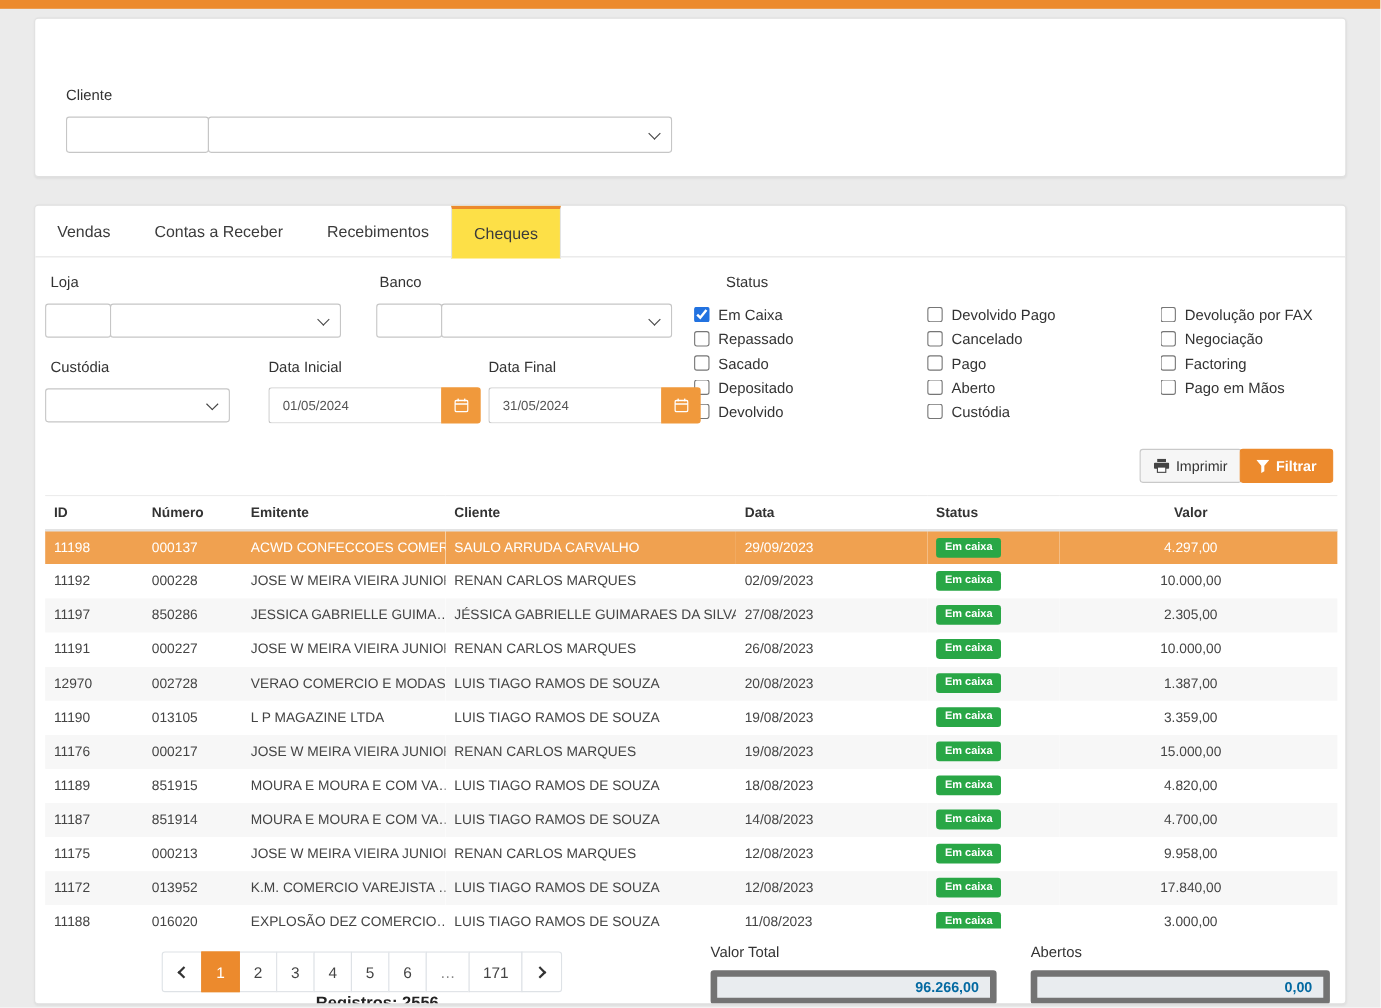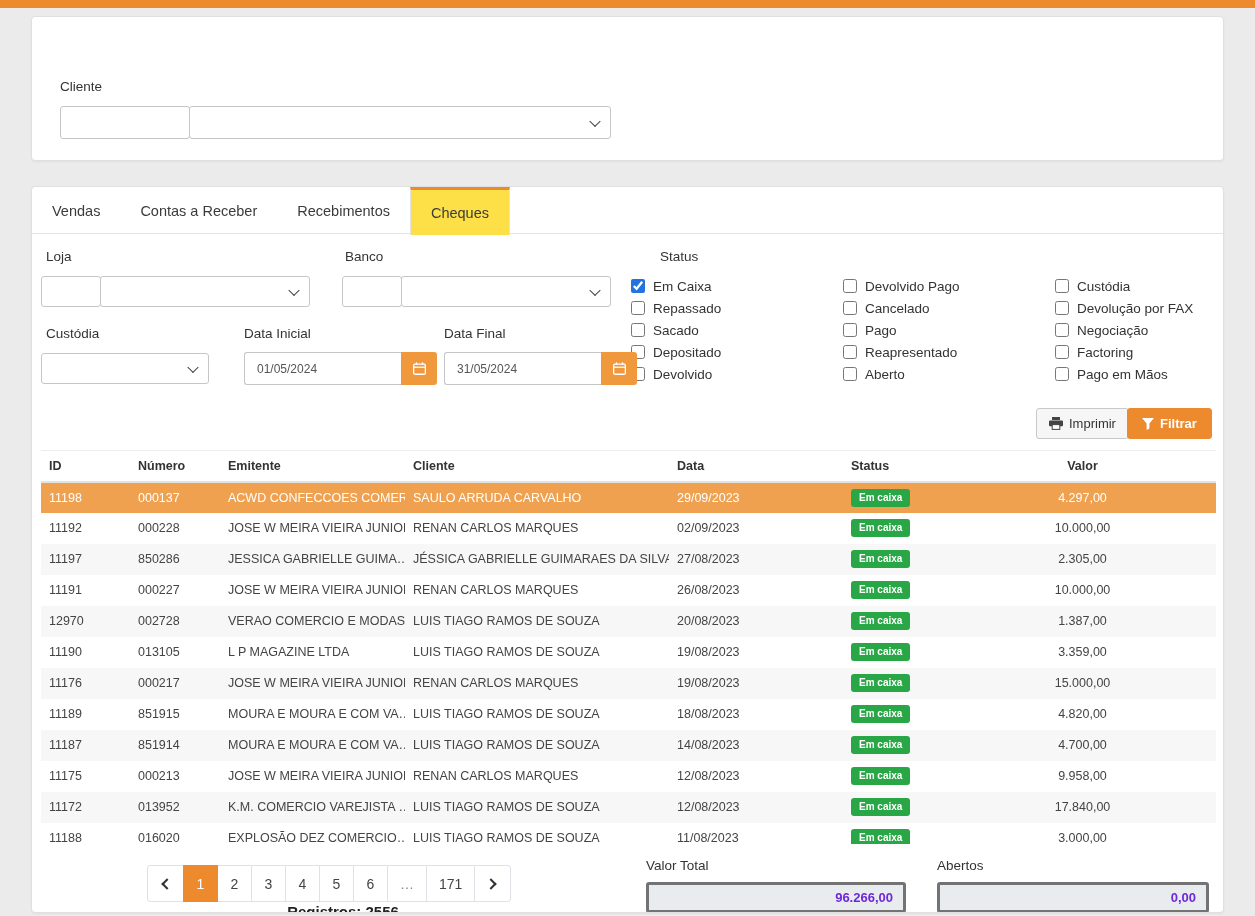--- a/index.html
+++ b/index.html
@@ -49,21 +49,21 @@
   .page-btn{min-width:35px;height:37px;border:1px solid #dee2e6;background:#fff;color:#444;font-size:14px;display:flex;align-items:center;justify-content:center;padding:0 12px;margin-left:-1px;cursor:pointer}
   .page-btn:first-child{border-radius:3px 0 0 3px;margin-left:0}
   .page-btn:last-child{border-radius:0 3px 3px 0}
   .page-btn.active{background:#EC8A2D;border-color:#EC8A2D;color:#fff;position:relative;z-index:1}
   .page-btn.dots{color:#888}
   .chev{width:8px;height:8px;border:solid #333;border-width:0 2px 2px 0;display:inline-block}
   .chev-left{transform:rotate(135deg);margin-left:3px}
   .chev-right{transform:rotate(-45deg);margin-right:3px}
 
   .registros{position:absolute;left:115px;top:716px;width:392px;text-align:center;font-size:15px;font-weight:700;color:#222}
-  .total-field{position:absolute;height:31px;background:#e9ecef;border:3px solid #737373;border-radius:3px;display:flex;align-items:center;justify-content:flex-end;padding:0 10px;font-size:13px;font-weight:700;color:#6d28d9}
+  .total-field{position:absolute;height:31px;background:#e9ecef;border:6px solid #737373;border-radius:3px;display:flex;align-items:center;justify-content:flex-end;padding:0 10px;font-size:13px;font-weight:700;color:#0369a1}
 </style>
 </head>
 <body>
 
 <div class="topbar"></div>
 
 <div class="card card1">
   <div class="f-label" style="left:28px;top:62px">Cliente</div>
   <input class="txt" style="left: 28px; top: 89px; width: 130px; height: 33px;">
   <div class="sel" style="left:157px;top:89px;width:422px;height:33px">
@@ -117,24 +117,20 @@
         <input type="checkbox" style="">
         <span class="chk-label">Devolvido Pago</span>
       </label>
       <label class="chk">
         <input type="checkbox" style="">
         <span class="chk-label">Cancelado</span>
       </label>
       <label class="chk">
         <input type="checkbox" style="">
         <span class="chk-label">Pago</span>
-      </label>
-      <label class="chk">
-        <input type="checkbox" style="">
-        <span class="chk-label">Reapresentado</span>
       </label>
       <label class="chk">
         <input type="checkbox" style="">
         <span class="chk-label">Aberto</span>
       </label>
       <label class="chk">
         <input type="checkbox" style="">
         <span class="chk-label">Custódia</span>
       </label>
       <label class="chk">

